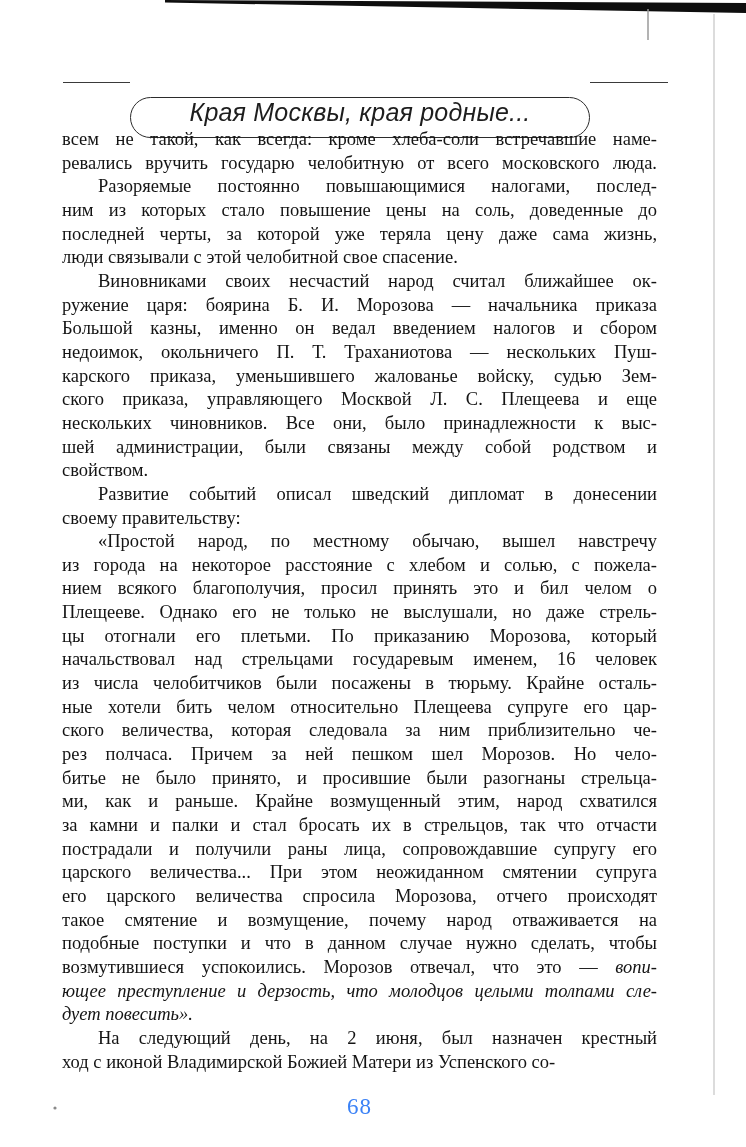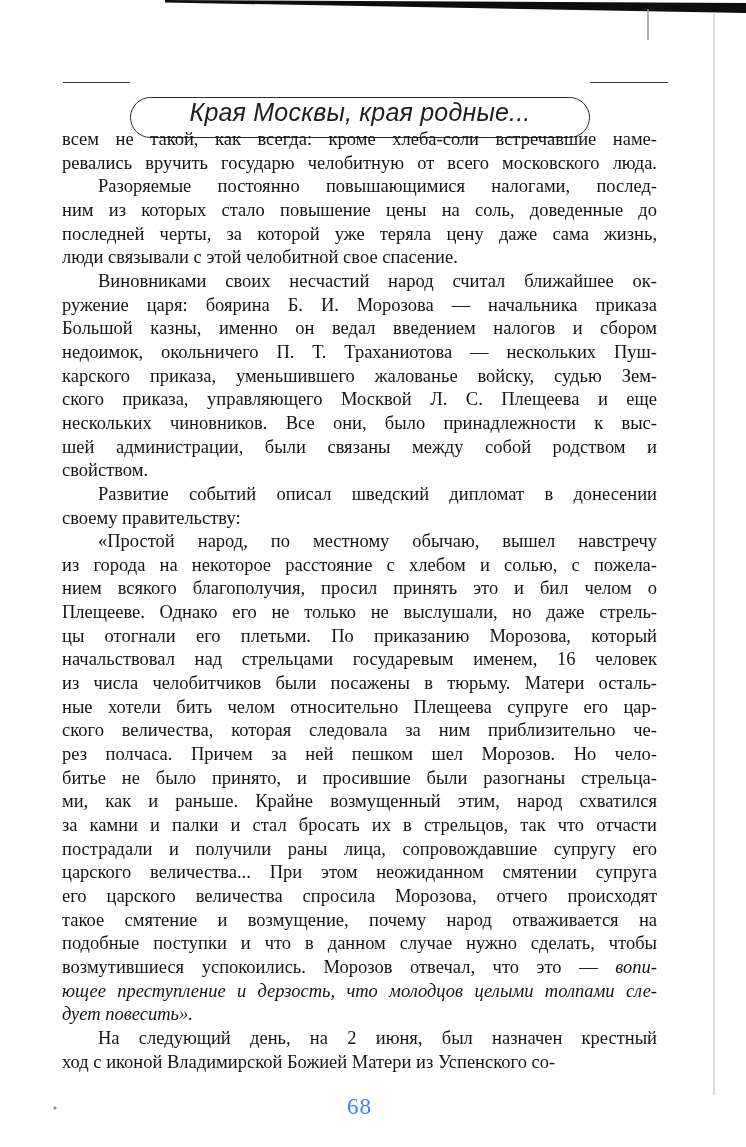--- a/index.html
+++ b/index.html
@@ -90,21 +90,21 @@
       <div class="line"><span>шей администрации, были связаны между собой родством и</span></div>
       <div class="line para-end"><span>свойством.</span></div>
       <div class="line indent"><span>Развитие событий описал шведский дипломат в донесении</span></div>
       <div class="line para-end"><span>своему правительству:</span></div>
       <div class="line indent"><span>«Простой народ, по местному обычаю, вышел навстречу</span></div>
       <div class="line"><span>из города на некоторое расстояние с хлебом и солью, с пожела-</span></div>
       <div class="line"><span>нием всякого благополучия, просил принять это и бил челом о</span></div>
       <div class="line"><span>Плещееве. Однако его не только не выслушали, но даже стрель-</span></div>
       <div class="line"><span>цы отогнали его плетьми. По приказанию Морозова, который</span></div>
       <div class="line"><span>начальствовал над стрельцами государевым именем, 16 человек</span></div>
-      <div class="line"><span>из числа челобитчиков были посажены в тюрьму. Матери осталь-</span></div>
+      <div class="line"><span>из числа челобитчиков были посажены в тюрьму. Крайне осталь-</span></div>
       <div class="line"><span>ные хотели бить челом относительно Плещеева супруге его цар-</span></div>
       <div class="line"><span>ского величества, которая следовала за ним приблизительно че-</span></div>
       <div class="line"><span>рез полчаса. Причем за ней пешком шел Морозов. Но чело-</span></div>
       <div class="line"><span>битье не было принято, и просившие были разогнаны стрельца-</span></div>
       <div class="line"><span>ми, как и раньше. Крайне возмущенный этим, народ схватился</span></div>
       <div class="line"><span>за камни и палки и стал бросать их в стрельцов, так что отчасти</span></div>
       <div class="line"><span>пострадали и получили раны лица, сопровождавшие супругу его</span></div>
       <div class="line"><span>царского величества... При этом неожиданном смятении супруга</span></div>
       <div class="line"><span>его царского величества спросила Морозова, отчего происходят</span></div>
       <div class="line"><span>такое смятение и возмущение, почему народ отваживается на</span></div>

